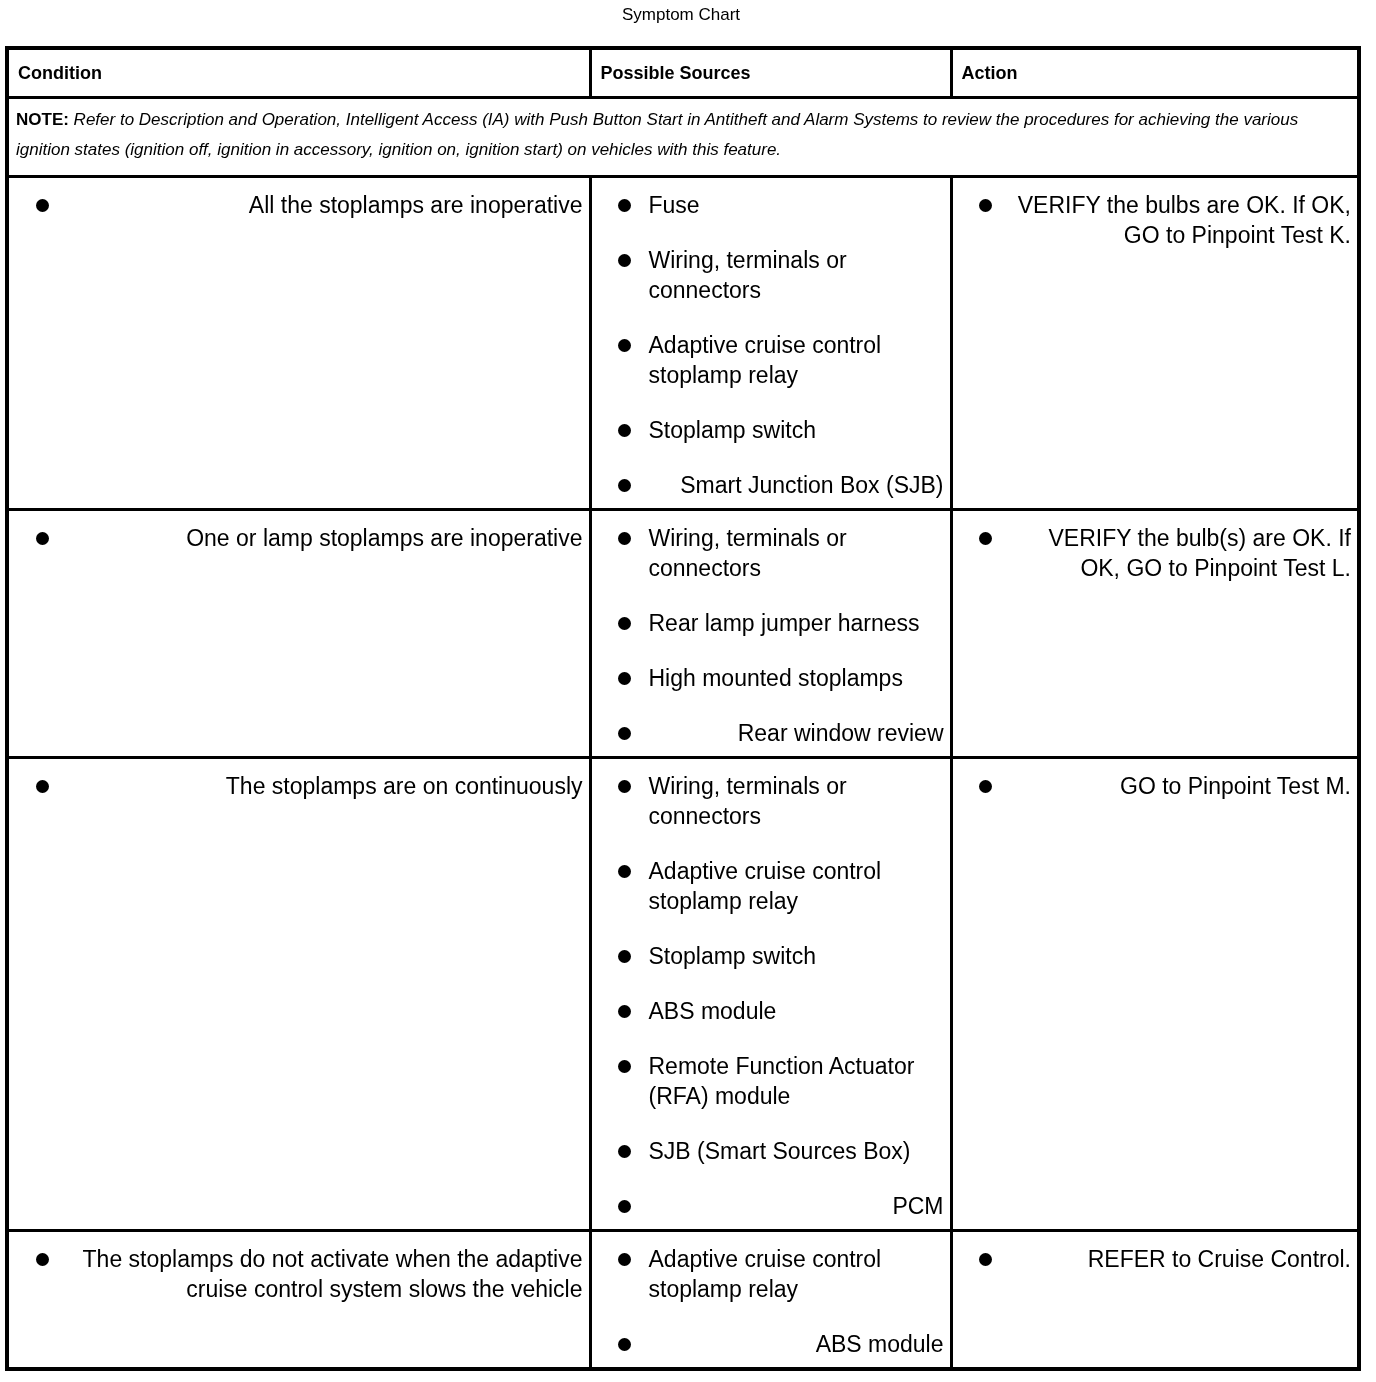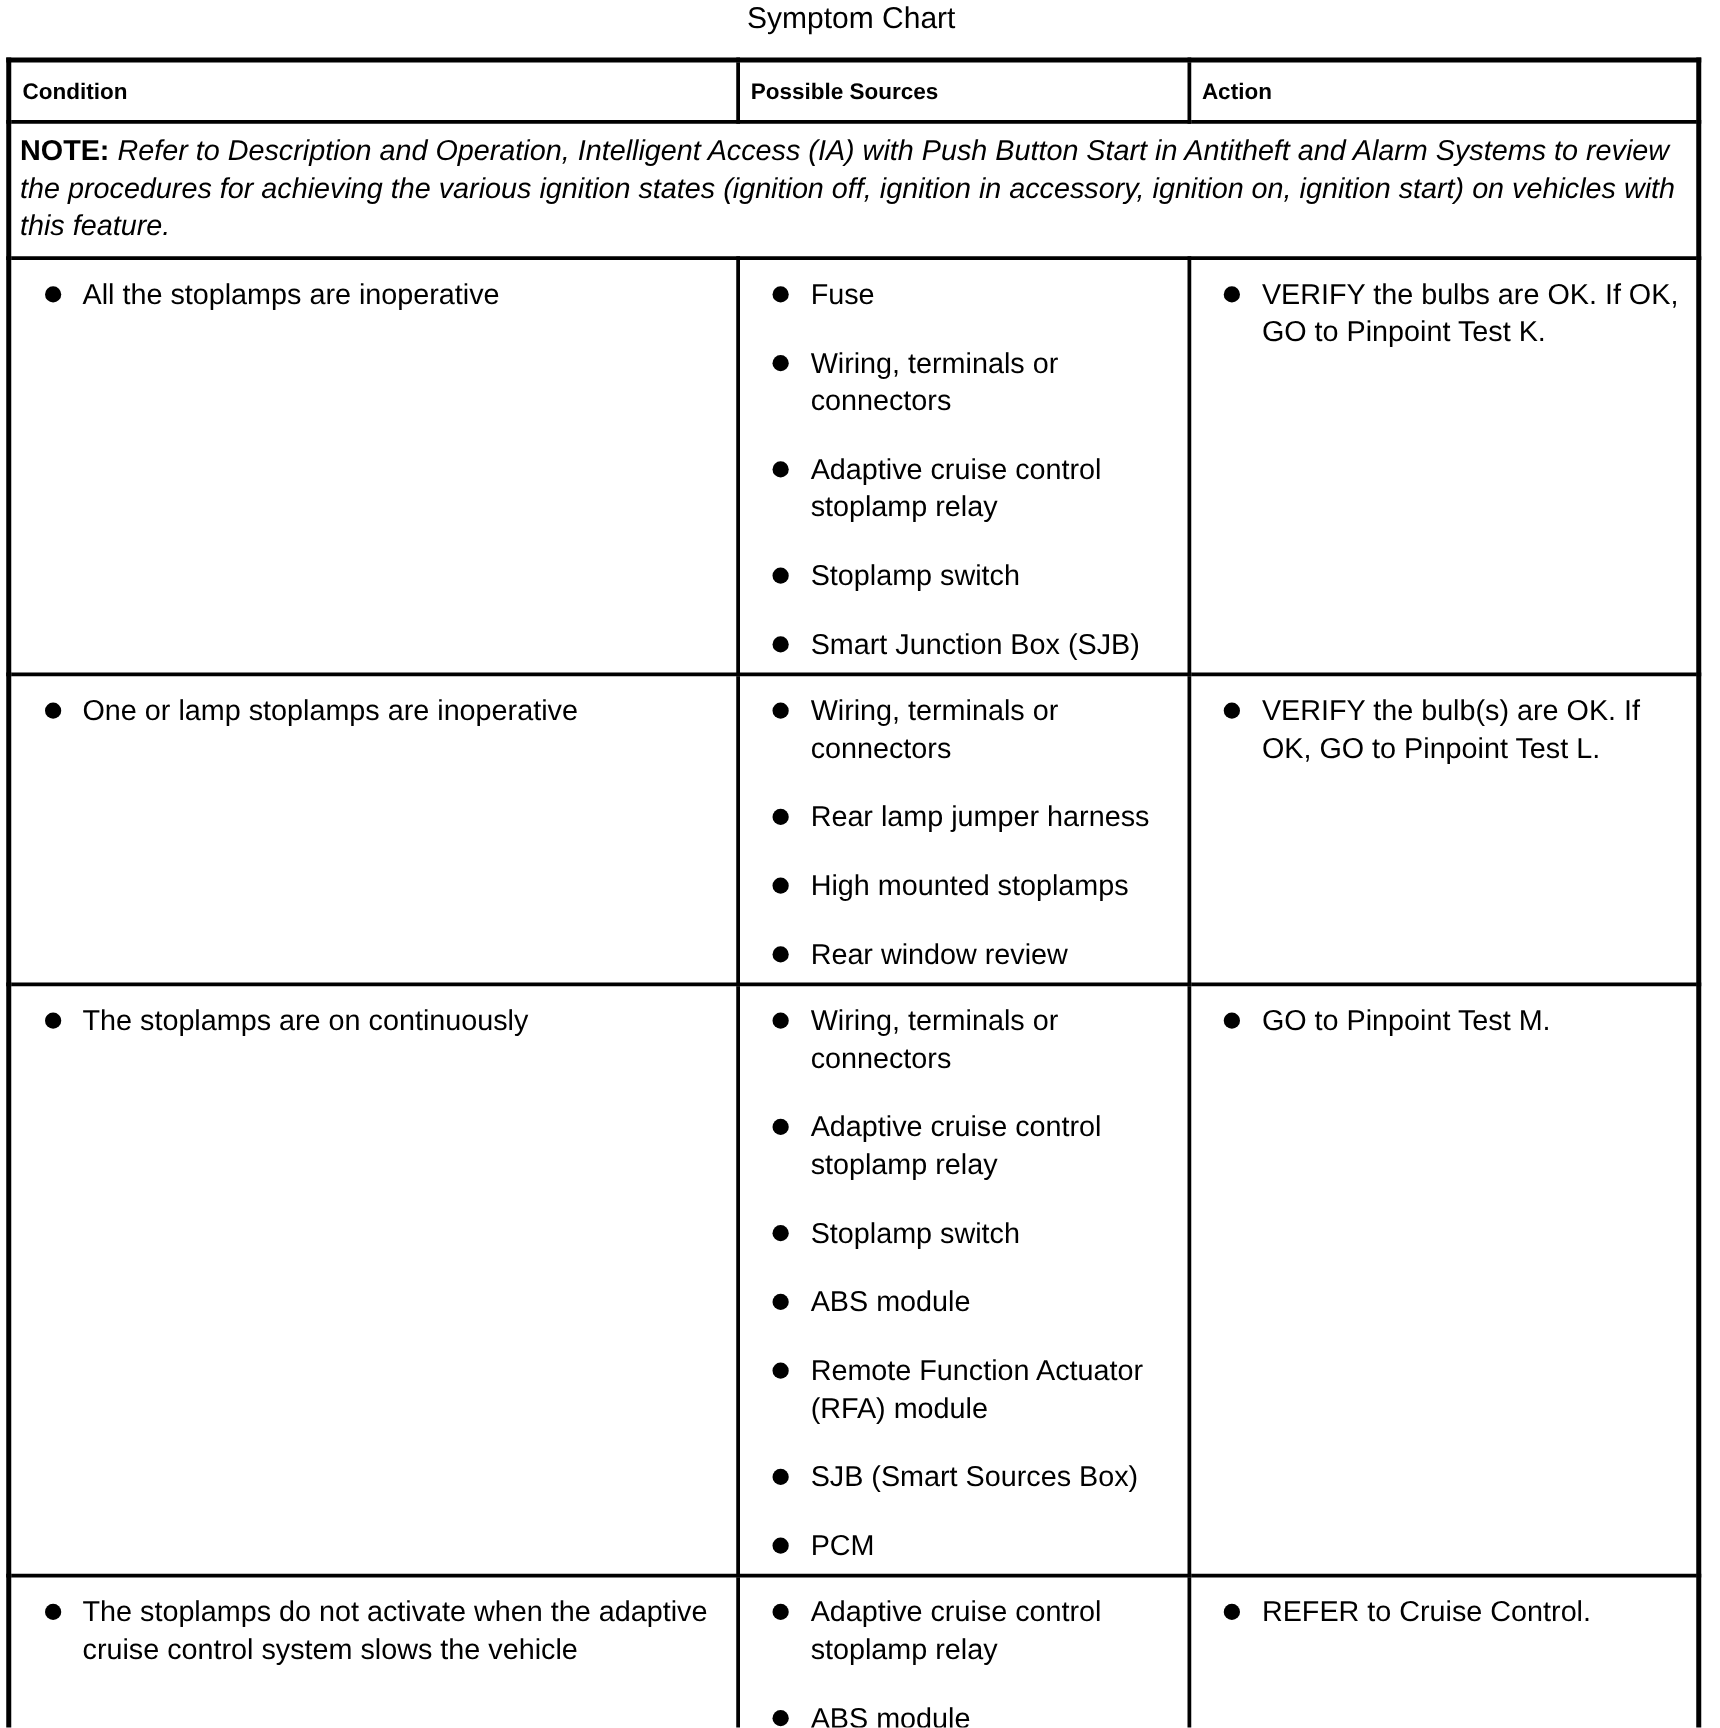--- a/index.html
+++ b/index.html
@@ -2,21 +2,21 @@
 <html><head>
   <meta charset="utf-8">
   <style>
     html, body { margin: 0; padding: 0; background: #ffffff; }
     body {
       width: 1376px; height: 1382px; position: relative; overflow: hidden;
       font-family: "Liberation Sans", sans-serif; color: #000;
     }
     .title {
       position: absolute; top: 0; left: 0; width: 1362px;
-      text-align: center; font-size: 24px; line-height: 30px;
+      text-align: center; font-size: 17px; line-height: 30px;
     }
     table.chart {
       position: absolute; left: 5px; top: 46px;
       width: 1352px; border-collapse: collapse;
       table-layout: fixed;
       border: 4px solid #000;
     }
     table.chart td, table.chart th {
       border: 3px solid #000;
       vertical-align: top;
@@ -24,31 +24,31 @@
     }
     col.c1 { width: 583px; }
     col.c2 { width: 361px; }
     col.c3 { width: 408px; }
     th {
       text-align: left; font-weight: bold; font-size: 18px;
       height: 46px; padding-left: 9px !important;
       line-height: 46px;
     }
     .note {
-      font-size: 23px; line-height: 30px;
+      font-size: 17px; line-height: 30px;
       padding: 6px 6px 10px 7px !important;
     }
     .note b { font-weight: bold; }
     .note i { font-style: italic; }
     ul.bl { list-style: none; margin: 0; padding: 12px 6px 2px 0; }
     ul.bl li {
       position: relative; padding-left: 59px;
       font-size: 23px; line-height: 30px; margin-bottom: 25px;
     }
-    ul.bl li:last-child { margin-bottom: 6px; }
+    ul.bl li:last-child { margin-bottom: 6px; text-align: right; }
     ul.bl li .dot {
       position: absolute; left: 27px; top: 9px;
       width: 13px; height: 13px; border-radius: 50%; background: #000;
     }
     td.cond ul.bl li { padding-left: 57px; }
     td.cond ul.bl li .dot { left: 27px; }
     td.src ul.bl li { padding-left: 57px; }
     td.src ul.bl li .dot { left: 26px; }
     td.act ul.bl li { padding-left: 57px; }
     td.act ul.bl li .dot { left: 26px; }

